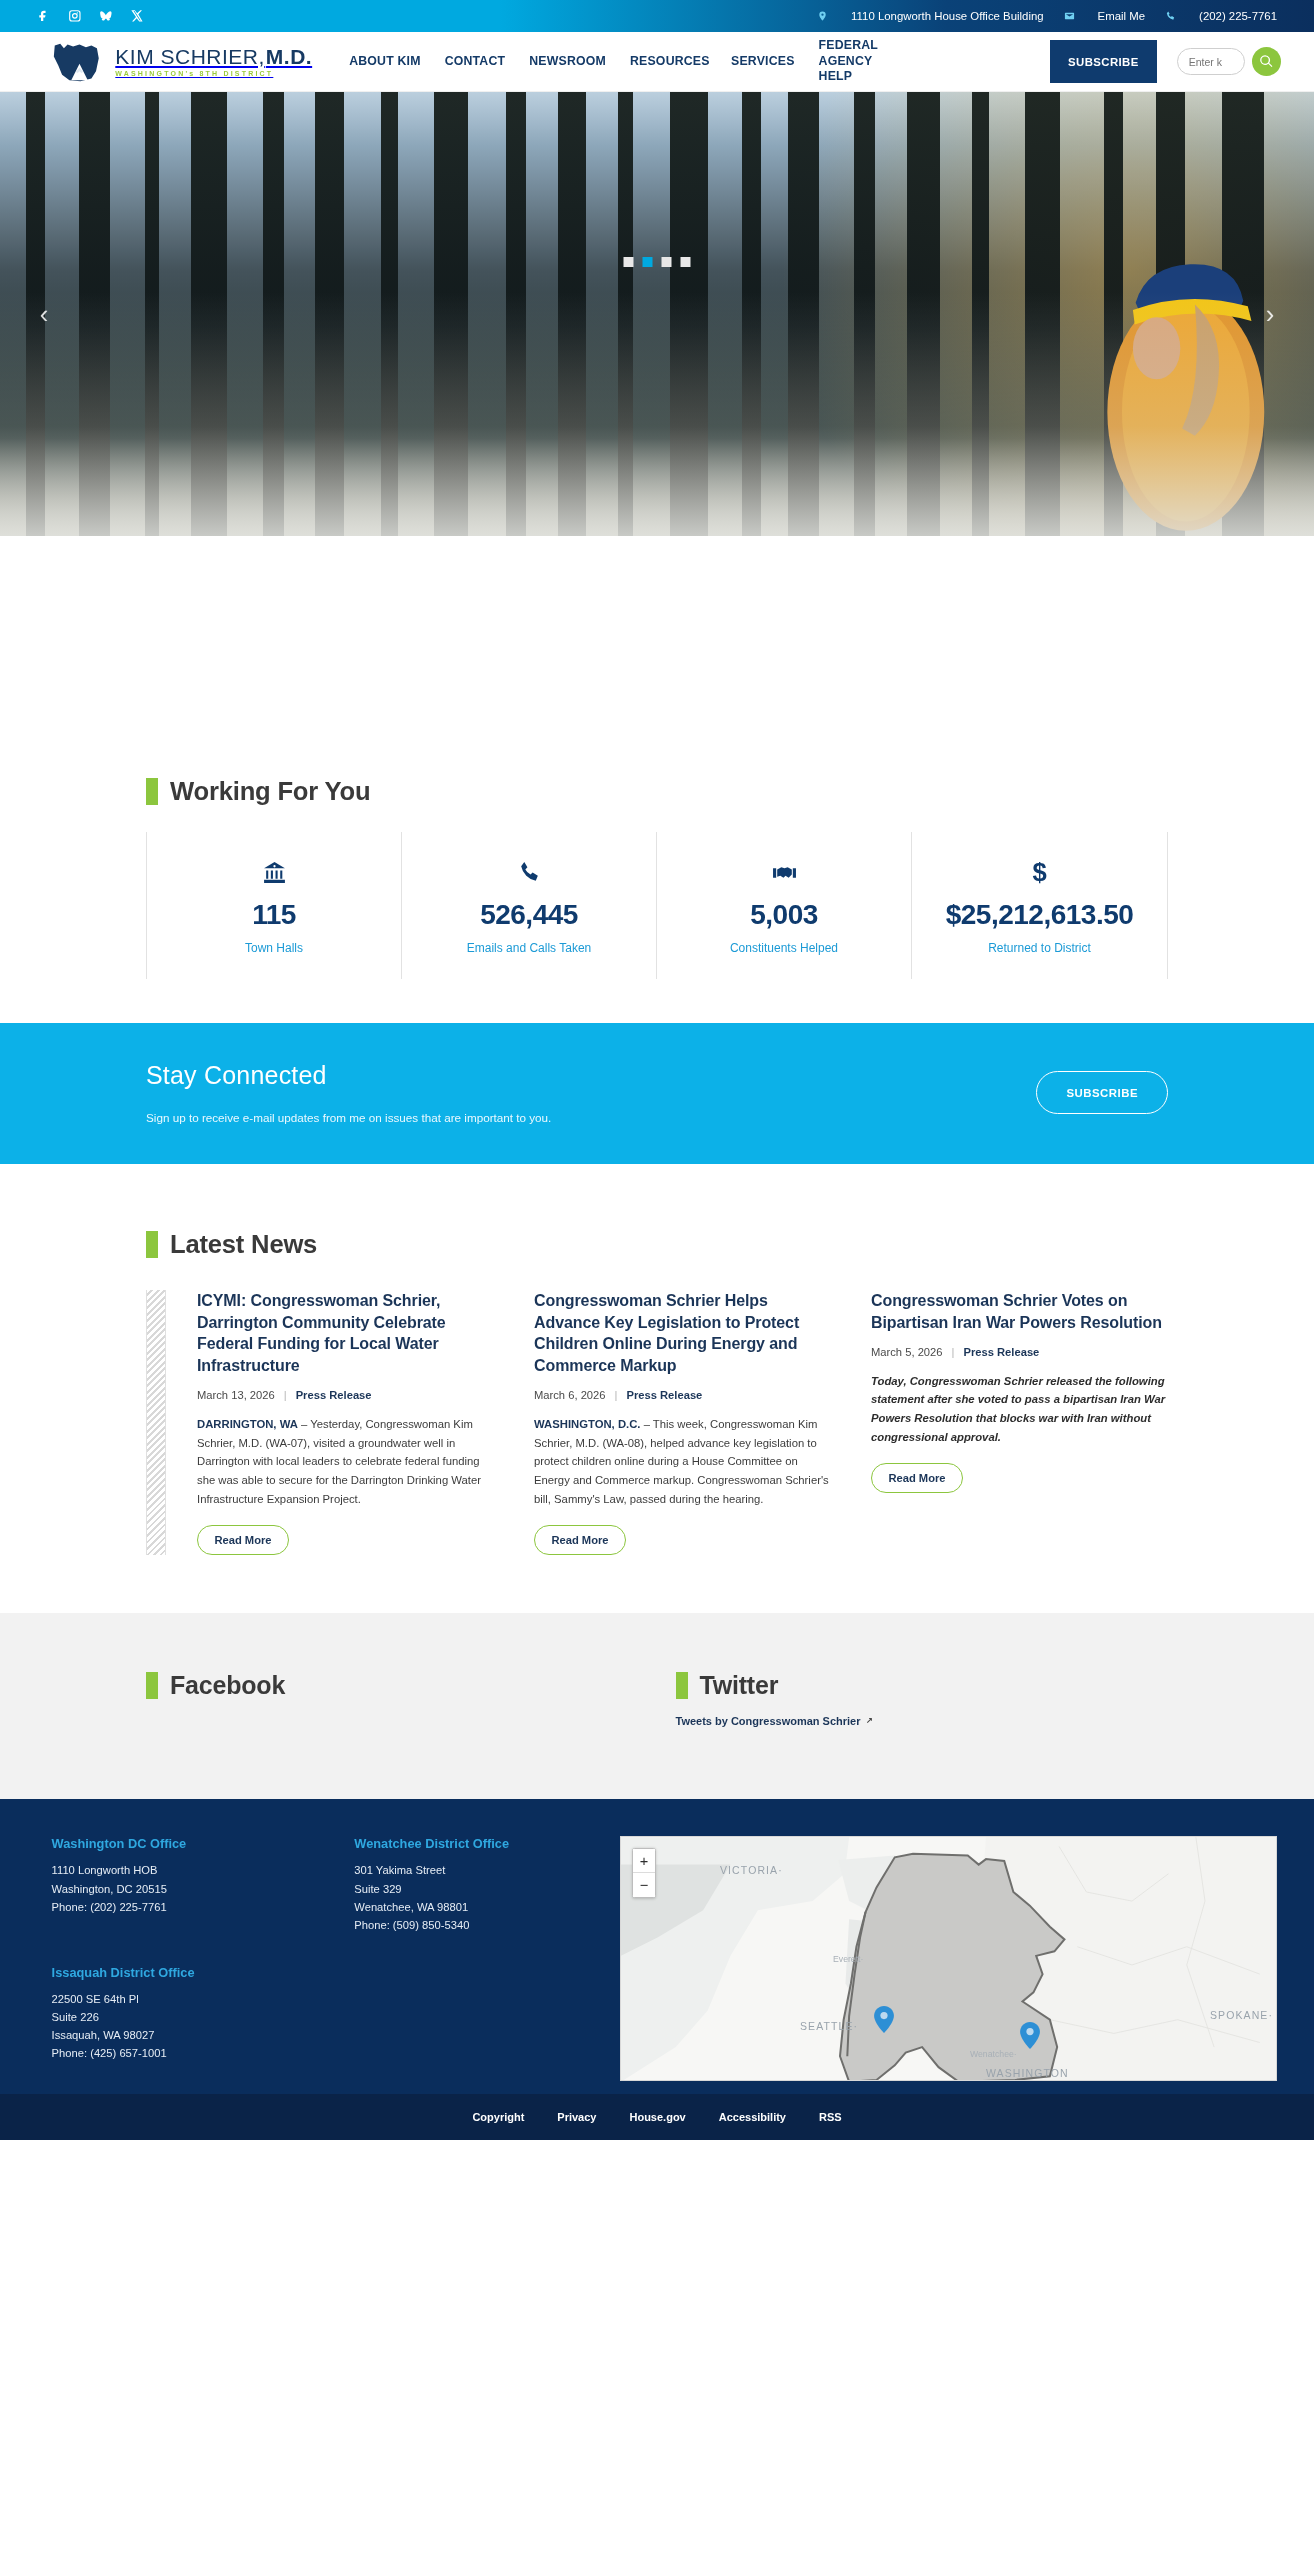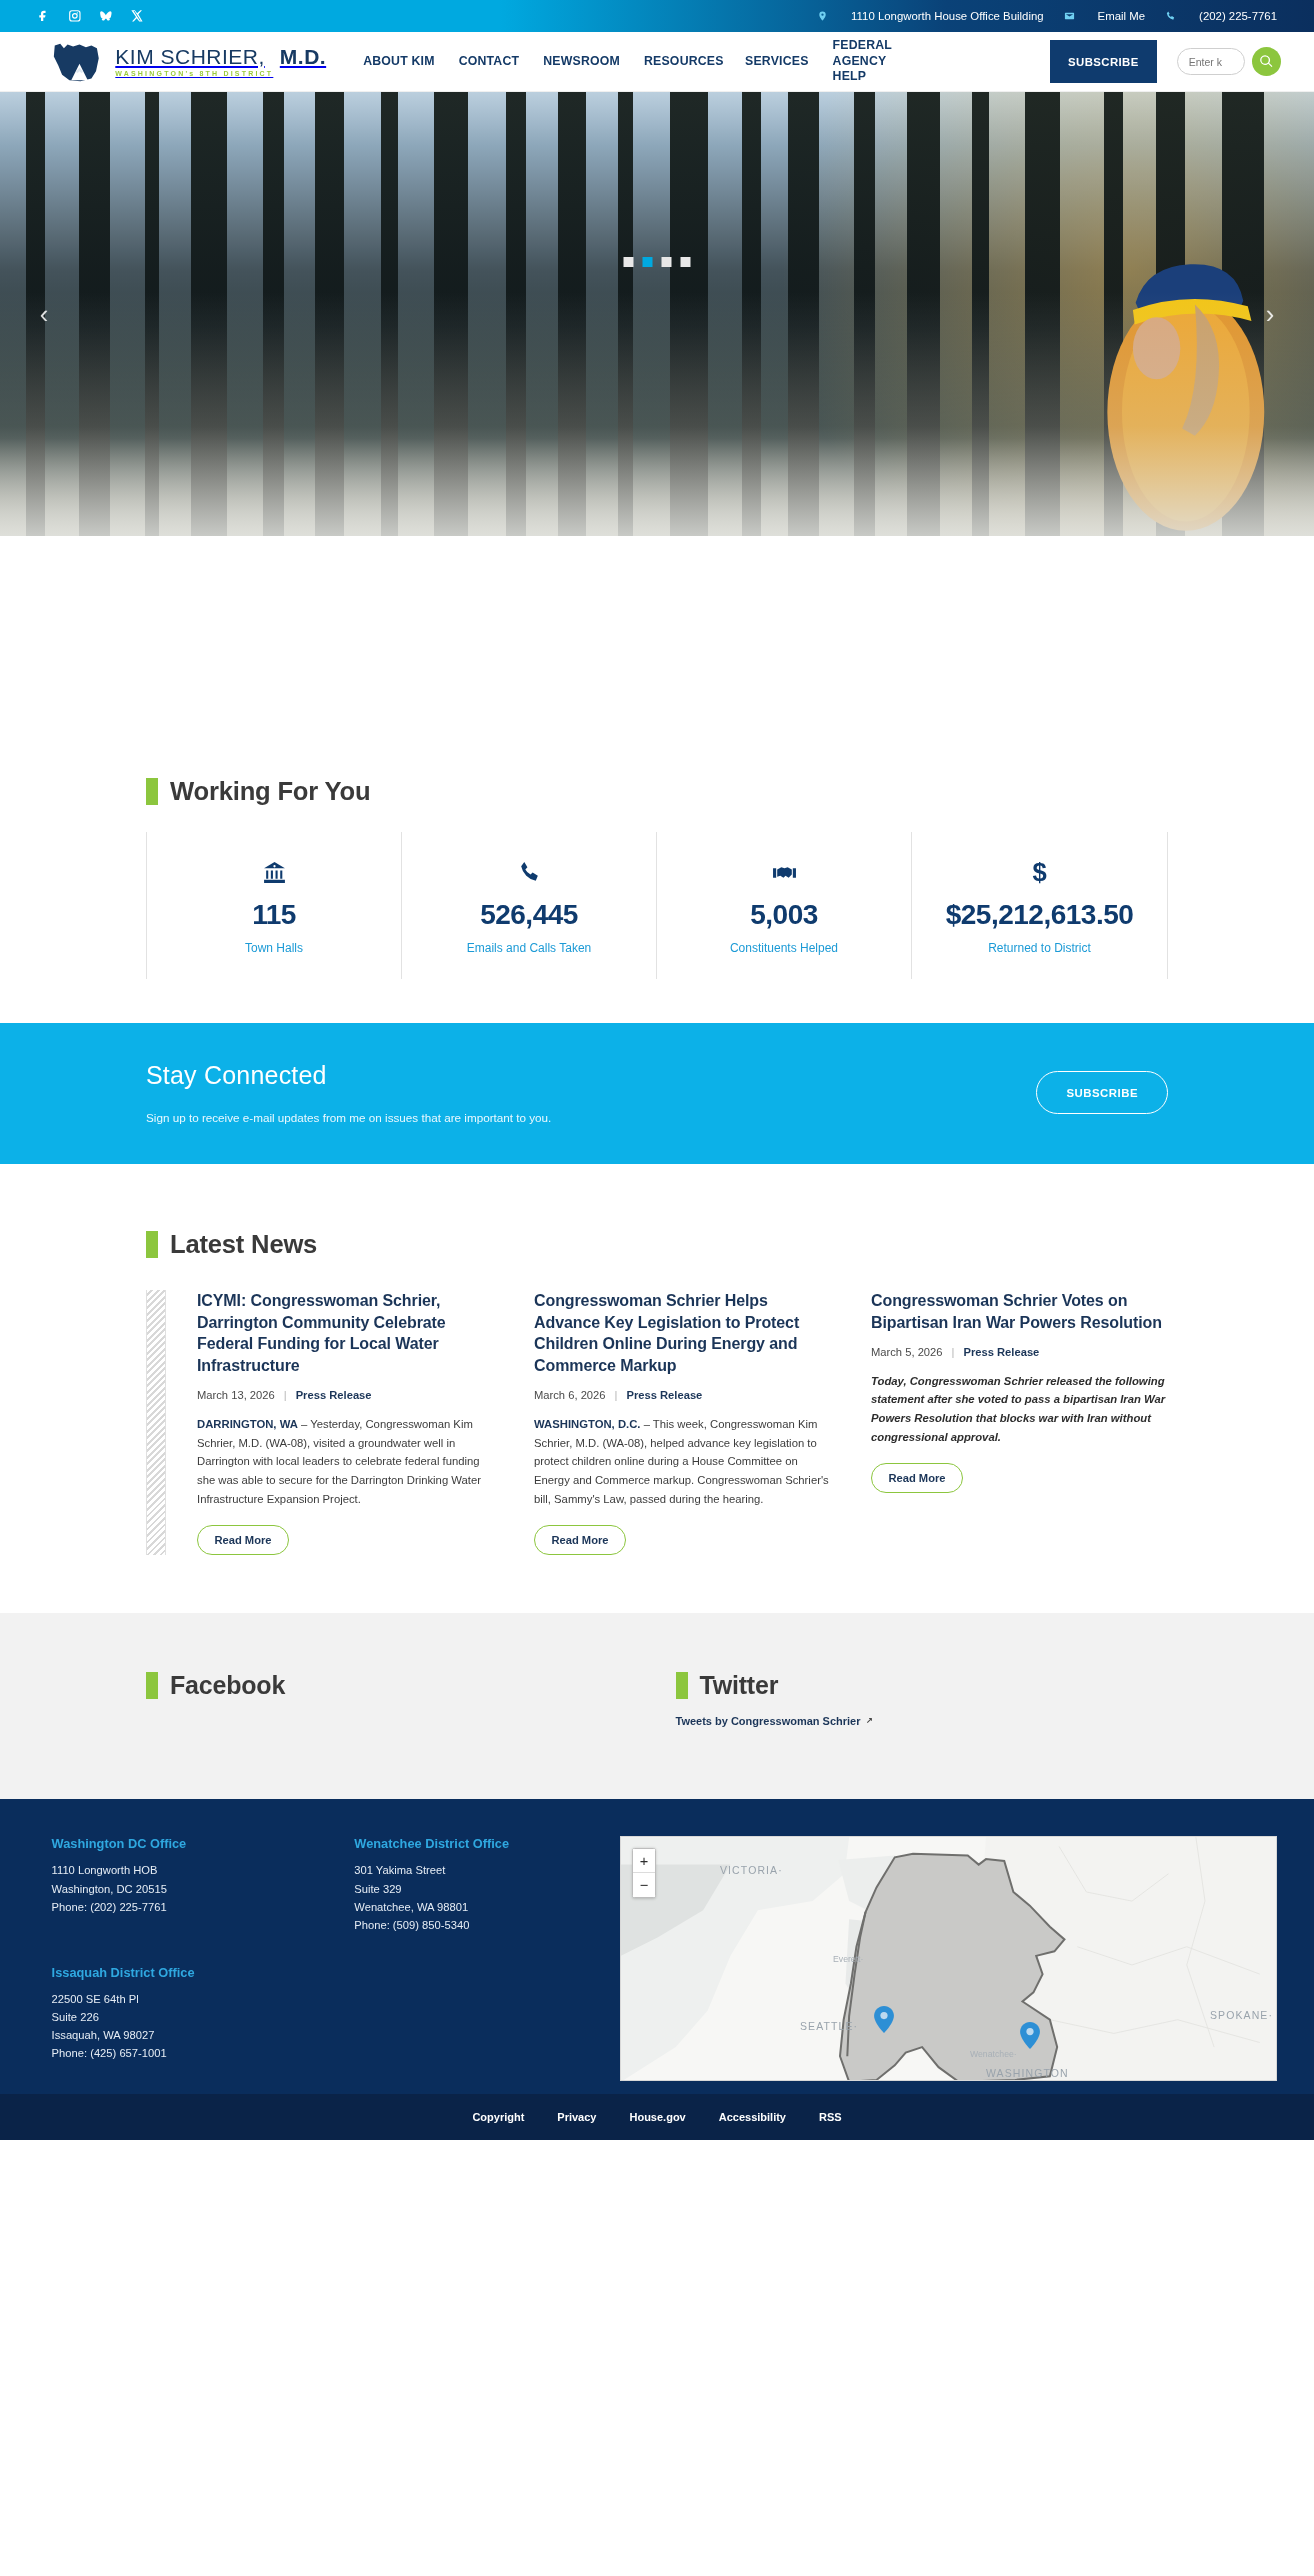--- a/index.html
+++ b/index.html
@@ -55,21 +55,21 @@
   }
   .logo { display: flex; align-items: center; gap: 7.3px; }
   .logo .statemark { width: 57px; height: 44px; flex: none; }
   .logo-text { display: flex; flex-direction: column; line-height: 1; }
   .logo-name {
     font-size: 21px;
     letter-spacing: 0.5px;
     color: #173a63;
     display: flex;
     align-items: baseline;
-    gap: 15px;
+    gap: 1px;
     font-weight: 300;
   }
   .logo-name b { font-weight: 800; }
   .logo-sub {
     font-size: 7px;
     letter-spacing: 2.2px;
     color: #9aca3c;
     font-weight: 700;
     margin-top: 3.7px;
   }
@@ -647,21 +647,21 @@
     <div class="news-rail"></div>
 
     <article class="news-item">
       <a href="#" class="news-title" style="text-decoration:none;display:block;">ICYMI: Congresswoman Schrier, Darrington Community Celebrate Federal Funding for Local Water Infrastructure</a>
       <div class="news-meta">
         <span>March 13, 2026</span>
         <span class="sep">|</span>
         <span class="tag">Press Release</span>
       </div>
       <p class="news-body">
-        <b>DARRINGTON, WA</b><span> – Yesterday, Congresswoman Kim Schrier, M.D. (WA-08), visited a groundwater well in Darrington with local leaders to celebrate federal funding she was able to secure for the Darrington Drinking Water Infrastructure Expansion Project.</span>
+        <b>DARRINGTON, WA</b><span> – Yesterday, Congresswoman Kim Schrier, M.D. (WA-07), visited a groundwater well in Darrington with local leaders to celebrate federal funding she was able to secure for the Darrington Drinking Water Infrastructure Expansion Project.</span>
       </p>
       <button class="readmore">Read More</button>
     </article>
 
     <article class="news-item">
       <a href="#" class="news-title" style="text-decoration:none;display:block;">Congresswoman Schrier Helps Advance Key Legislation to Protect Children Online During Energy and Commerce Markup</a>
       <div class="news-meta">
         <span>March 6, 2026</span>
         <span class="sep">|</span>
         <span class="tag">Press Release</span>

